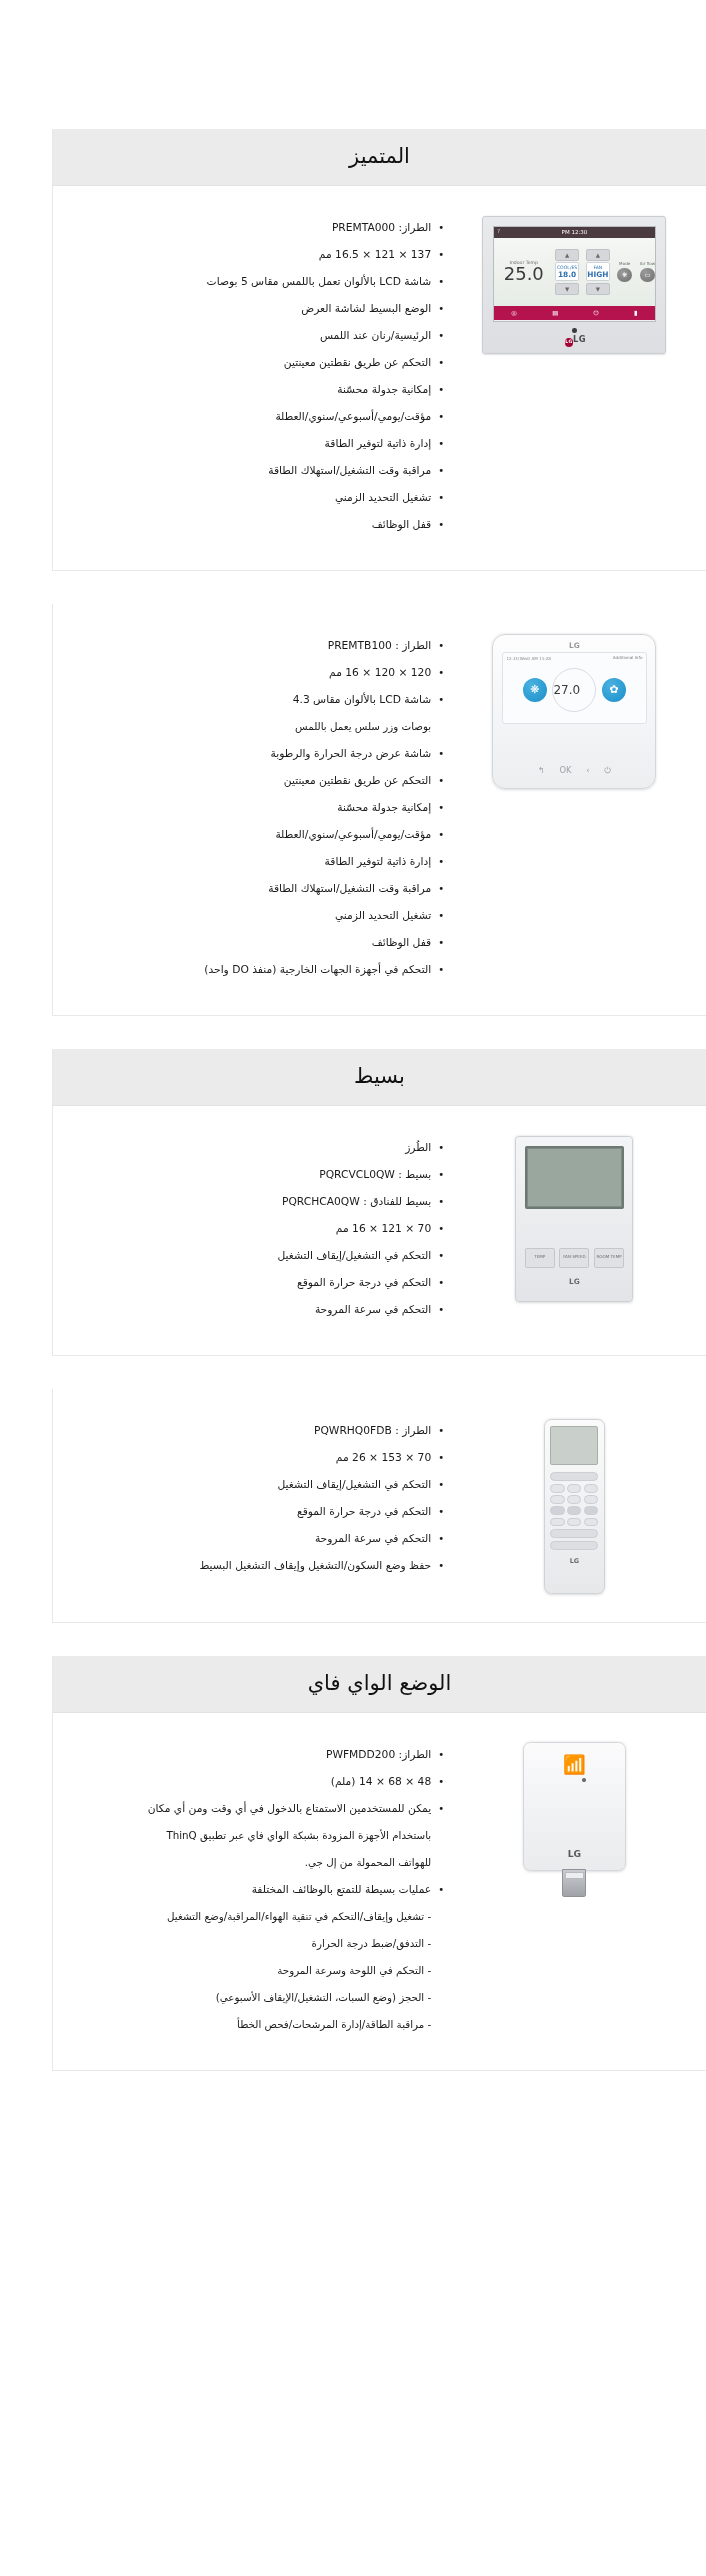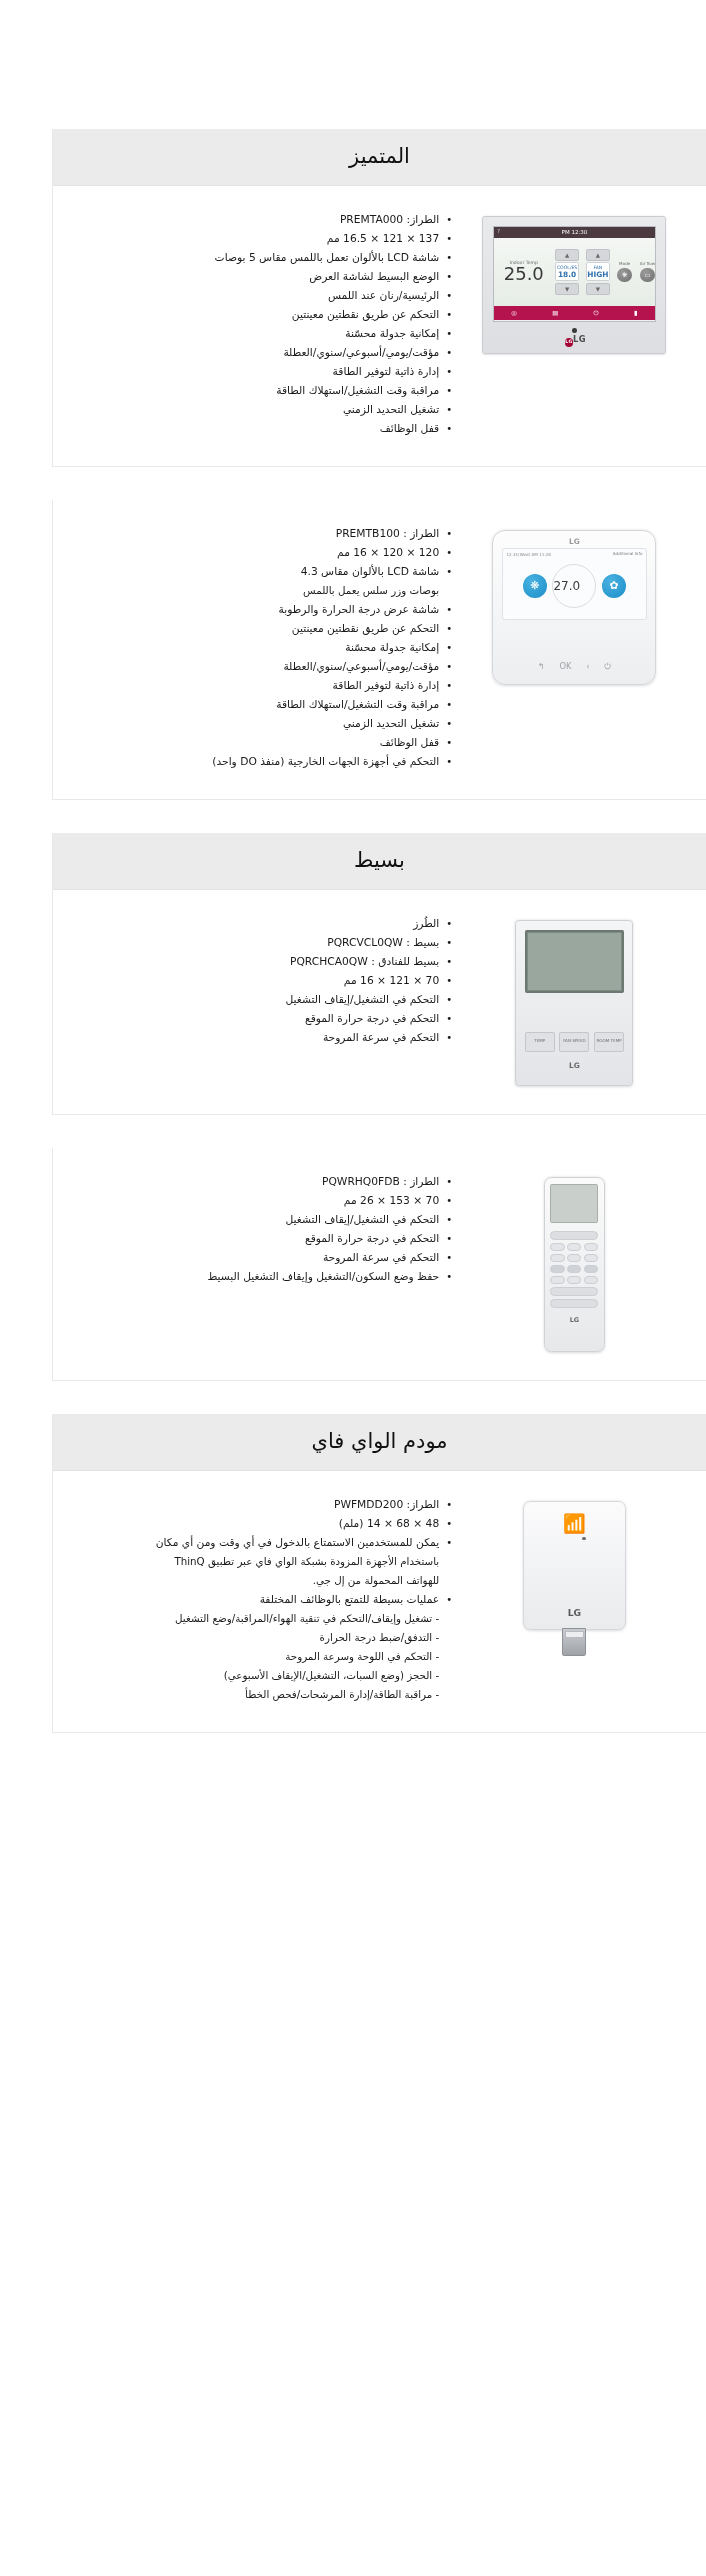--- a/index.html
+++ b/index.html
@@ -77,21 +77,21 @@
     padding: 0;
     direction: rtl;
     text-align: right;
   }
   ul.spec-list > li {
     position: relative;
     font-size: 10.7px;
     line-height: 19px;
     color: #1a1a1a;
     padding-right: 14.7px;
-    margin: 0;
+    margin: 8px;
   }
   ul.spec-list > li::before {
     content: "\2022";
     position: absolute;
     right: 1.8px;
     top: 0;
     font-size: 10px;
     color: #1a1a1a;
     line-height: 19px;
   }
@@ -490,21 +490,21 @@
           <li>التحكم في درجة حرارة الموقع</li>
           <li>التحكم في سرعة المروحة</li>
           <li>حفظ وضع السكون/التشغيل وإيقاف التشغيل البسيط</li>
         </ul>
       </div>
     </div>
   </div>
 
   <div class="section">
     <div class="section-header">
-      <div class="section-title">مودم الواي فاي</div>
+      <div class="section-title">الوضع الواي فاي</div>
     </div>
     <div class="section-body">
       <div class="prod-media">
         <div class="dev-modem">
           <div class="body">
             <div>
               <div class="wifi-ic">📶</div>
               <div class="dot"></div>
             </div>
             <div class="mbrand">LG</div>

